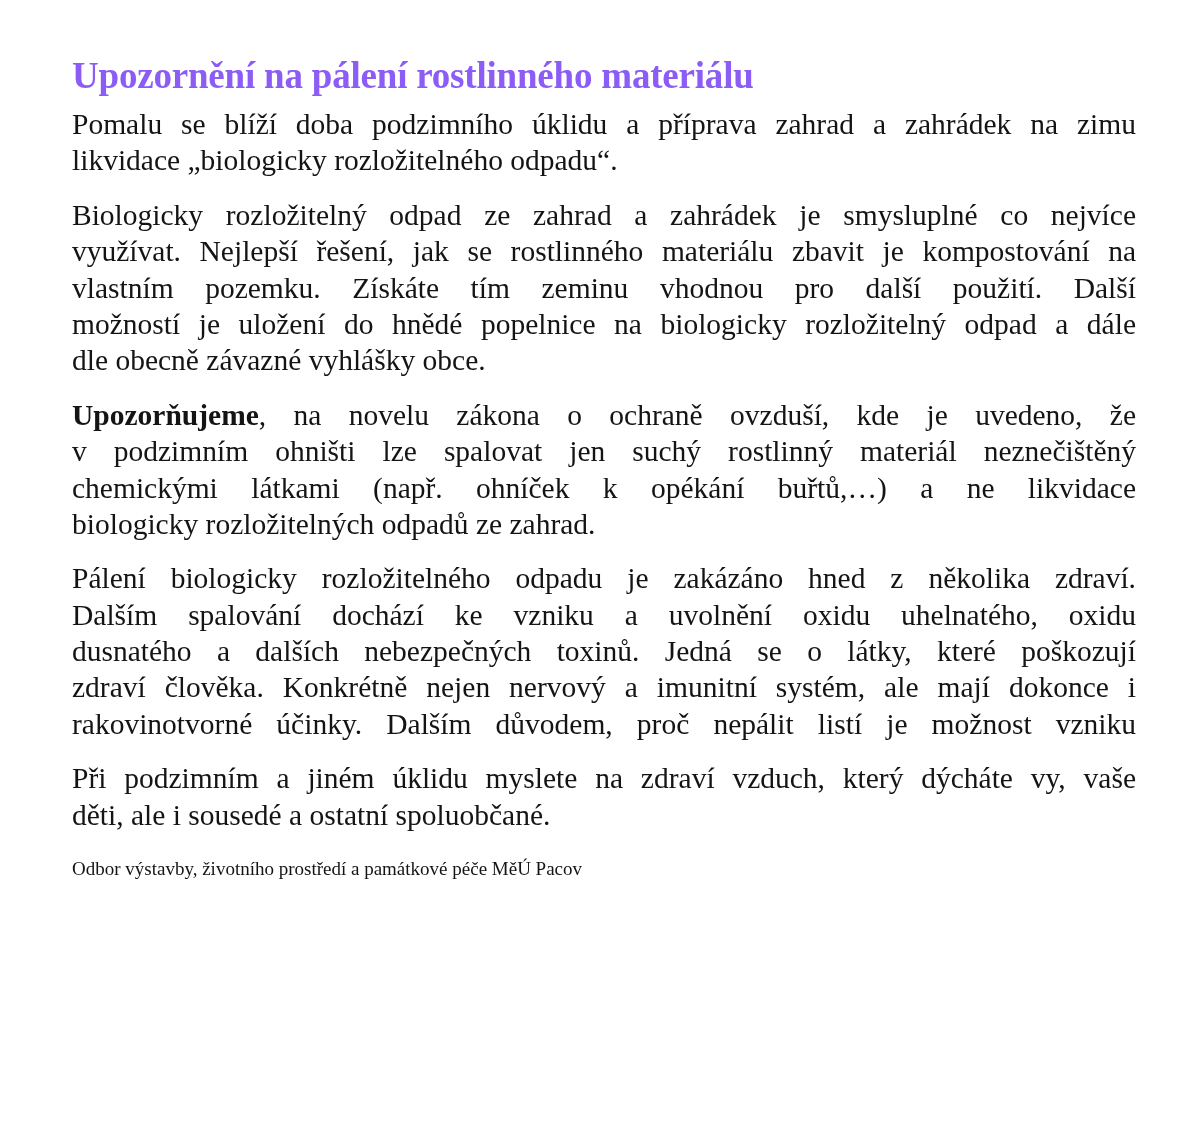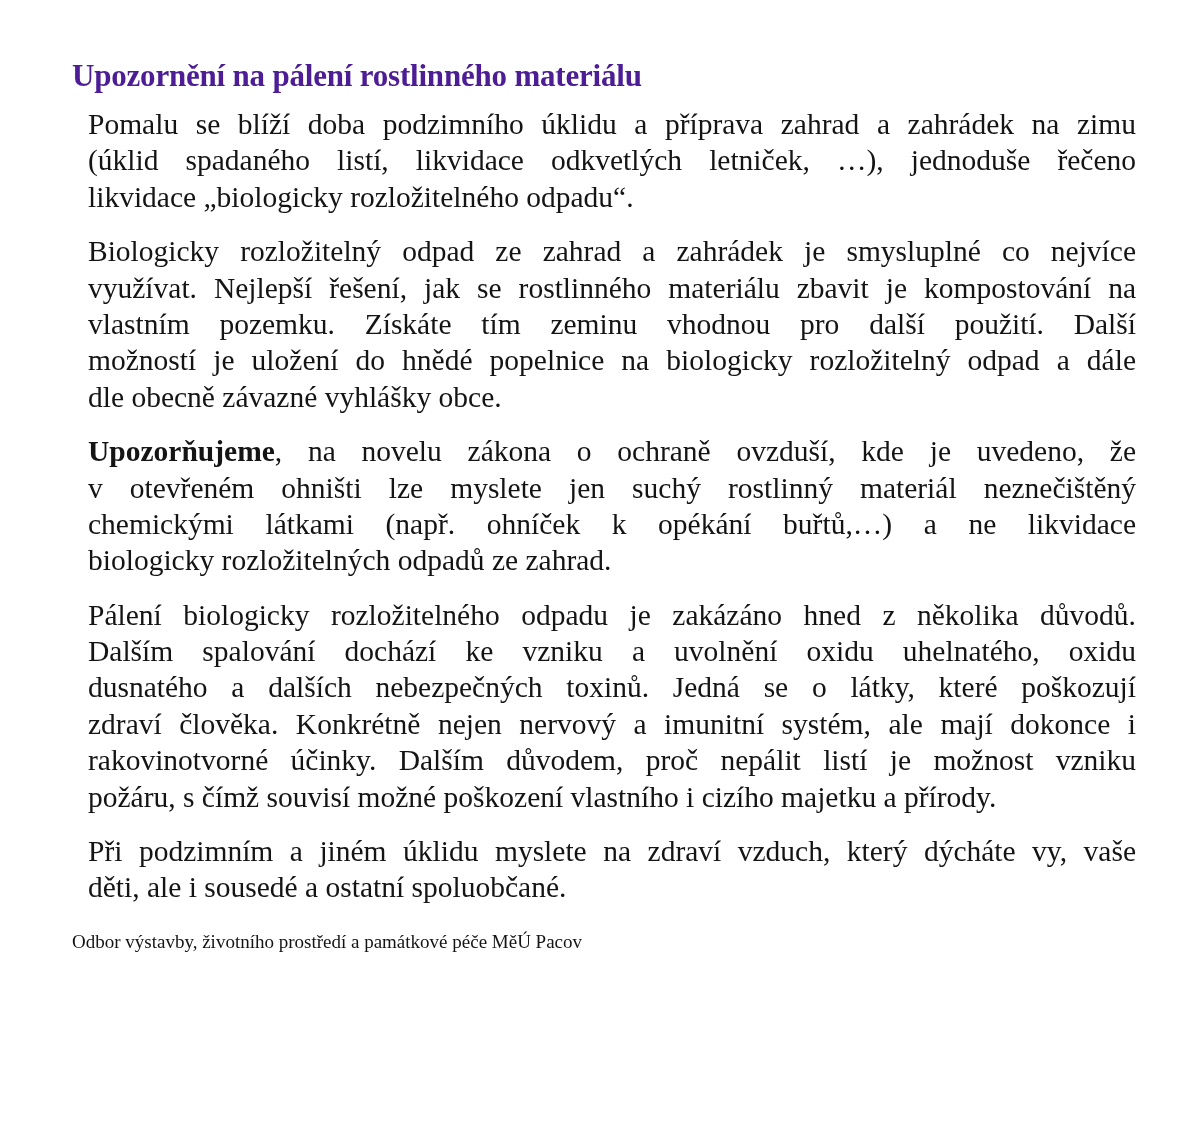--- a/index.html
+++ b/index.html
@@ -15,29 +15,29 @@
       color: #141414;
     }
     .page {
       position: absolute;
       left: 72px;
       top: 56px;
       width: 1064px;
     }
     .title {
       font-weight: bold;
-      font-size: 31px;
+      font-size: 37px;
       line-height: 40px;
       margin: 0 0 10px 0;
       letter-spacing: -0.2px;
-      color: #4c1d95;
+      color: #8b5cf6;
     }
     .para {
       font-size: 29.5px;
-      margin: 0 0 18px 16px;
+      margin: 0 0 18px 0;
     }
     .line {
       display: block;
       height: 36.4px;
       line-height: 36.4px;
       white-space: nowrap;
       text-align: justify;
       text-align-last: justify;
     }
     .line.last {
@@ -55,46 +55,44 @@
   </style>
 </head>
 <body>
 
 <div class="page">
 
   <h1 class="title">Upozornění na pálení rostlinného materiálu</h1>
 
   <div class="para">
     <span class="line">Pomalu se blíží doba podzimního úklidu a příprava zahrad a zahrádek na zimu</span>
-    <span class="line">(úklid spadaného listí, likvidace odkvetlých letniček, …), jednoduše řečeno</span>
     <span class="line last">likvidace „biologicky rozložitelného odpadu“.</span>
   </div>
 
   <div class="para">
     <span class="line">Biologicky rozložitelný odpad ze zahrad a zahrádek je smysluplné co nejvíce</span>
     <span class="line">využívat. Nejlepší řešení, jak se rostlinného materiálu zbavit je kompostování na</span>
     <span class="line">vlastním pozemku. Získáte tím zeminu vhodnou pro další použití. Další</span>
     <span class="line">možností je uložení do hnědé popelnice na biologicky rozložitelný odpad a dále</span>
     <span class="line last">dle obecně závazné vyhlášky obce.</span>
   </div>
 
   <div class="para">
     <span class="line"><span class="bold">Upozorňujeme</span><span>, na novelu zákona o ochraně ovzduší, kde je uvedeno, že</span></span>
-    <span class="line">v otevřeném ohništi lze myslete jen suchý rostlinný materiál neznečištěný</span>
+    <span class="line">v podzimním ohništi lze spalovat jen suchý rostlinný materiál neznečištěný</span>
     <span class="line">chemickými látkami (např. ohníček k opékání buřtů,…) a ne likvidace</span>
     <span class="line last">biologicky rozložitelných odpadů ze zahrad.</span>
   </div>
 
   <div class="para">
-    <span class="line">Pálení biologicky rozložitelného odpadu je zakázáno hned z několika důvodů.</span>
+    <span class="line">Pálení biologicky rozložitelného odpadu je zakázáno hned z několika zdraví.</span>
     <span class="line">Dalším spalování dochází ke vzniku a uvolnění oxidu uhelnatého, oxidu</span>
     <span class="line">dusnatého a dalších nebezpečných toxinů. Jedná se o látky, které poškozují</span>
     <span class="line">zdraví člověka. Konkrétně nejen nervový a imunitní systém, ale mají dokonce i</span>
     <span class="line">rakovinotvorné účinky. Dalším důvodem, proč nepálit listí je možnost vzniku</span>
-    <span class="line last">požáru, s čímž souvisí možné poškození vlastního i cizího majetku a přírody.</span>
   </div>
 
   <div class="para">
     <span class="line">Při podzimním a jiném úklidu myslete na zdraví vzduch, který dýcháte vy, vaše</span>
     <span class="line last">děti, ale i sousedé a ostatní spoluobčané.</span>
   </div>
 
   <div class="signature">Odbor výstavby, životního prostředí a památkové péče MěÚ Pacov</div>
 
 </div>

